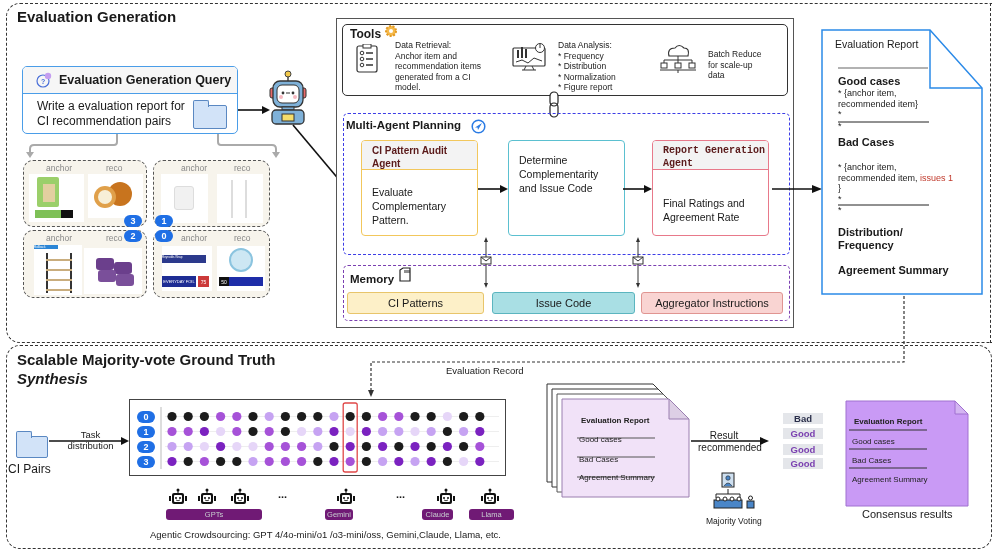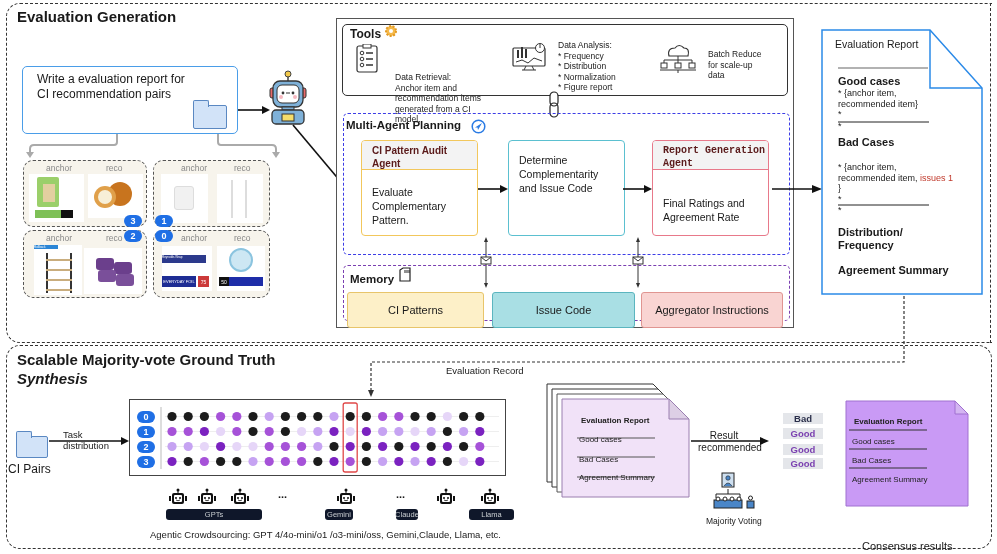--- a/index.html
+++ b/index.html
@@ -24,46 +24,54 @@
 
   
   .main-box { left: 336px; top: 18px; width: 458px; height: 310px; border: 1.5px solid #555; background: #fff; }
   .tools-box { left: 342px; top: 24px; width: 446px; height: 72px; border: 1.5px solid #333; border-radius: 5px; }
   .tool-text { position: absolute; font-size: 8.5px; line-height: 10.5px; color: #222; }
   .map-box { left: 343px; top: 113px; width: 447px; height: 142px; border: 1.5px dashed #3d3de6; border-radius: 5px; }
   .mem-box { left: 343px; top: 265px; width: 447px; height: 56px; border: 1.5px dashed #7a3fb0; border-radius: 5px; }
   .agent { position: absolute; top: 140px; height: 96px; width: 117px; border: 1.5px solid; border-radius: 4px; background: #fff; overflow: hidden; }
   .agent-head { height: 29px; background: #f3f3f3; border-bottom: 1.5px solid; font-weight: bold; font-size: 10px; color: #5a1a1a; padding: 4px 0 0 10px; line-height: 12.5px; }
   .agent-body { font-size: 10.5px; line-height: 14px; padding-left: 10px; }
-  .mem-item { position: absolute; top: 292px; height: 36px; border: 1px solid; border-radius: 3px; font-size: 11px; display: flex; align-items: center; justify-content: center; }
+  .mem-item { position: absolute; top: 292px; height: 22px; border: 1px solid; border-radius: 3px; font-size: 11px; display: flex; align-items: center; justify-content: center; }
 
   
   .report-text { position: absolute; font-size: 9px; line-height: 10.5px; color: #222; }
   .report-h { position: absolute; font-weight: bold; font-size: 11px; }
 
   
   .grid-box { left: 129px; top: 399px; width: 377px; height: 77px; border: 1.5px solid #444; background: #fff; }
   .row-badge { position: absolute; width: 18px; height: 12px; background: #1f6fe5; color: #fff; font-size: 9px; border-radius: 6px; display: flex; align-items: center; justify-content: center; font-weight: bold; }
-  .model-pill { position: absolute; top: 509px; height: 11px; background: #0f172a; color: #c8cdd0; font-size: 7.5px; border-radius: 3px; display: flex; align-items: center; justify-content: center; }
+  .model-pill { position: absolute; top: 509px; height: 11px; background: #701a75; color: #c8cdd0; font-size: 7.5px; border-radius: 3px; display: flex; align-items: center; justify-content: center; }
 
   .vote-chip { position: absolute; left: 783px; width: 40px; height: 11px; background: #e4e6ea; font-size: 9.5px; font-weight: bold; display: flex; align-items: center; justify-content: center; }
   .mini-doc-text { position: absolute; font-size: 8px; color: #222; }
 </style>
 </head>
 <body>
 
 <div class="section" style="left:6px;top:3px;width:986px;height:340px;border-right:none;border-radius:14px 0 0 14px;"></div>
 <div class="abs" style="left:990px;top:3px;width:0;height:340px;border-left:1.5px dashed #333;"></div>
 <div class="sec-title" style="left:17px;top:7px;">Evaluation Generation</div>
 
 <div class="section" style="left:6px;top:345px;width:986px;height:204px;"></div>
 <div class="sec-title" style="left:17px;top:350px;">Scalable Majority-vote Ground Truth</div>
 <div class="sec-title" style="left:17px;top:369px;font-style:italic;">Synthesis</div>
 
 <div class="abs query-card">
+  <div class="query-head">
+    <svg width="18" height="16" viewBox="0 0 18 16" style="margin-right:6px;">
+      <circle cx="8" cy="9" r="6" fill="none" stroke="#4a6fd8" stroke-width="1.2"></circle>
+      <text x="6" y="12" font-size="7" fill="#4a6fd8" font-family="Liberation Sans, sans-serif">?</text>
+      <circle cx="13" cy="4" r="3.2" fill="#c49ef0"></circle>
+    </svg>
+    <span>Evaluation Generation Query</span>
+  </div>
   <div class="query-body">
     <div>Write a evaluation report for</div>
     <div>CI recommendation pairs</div>
   </div>
   <div class="folder" style="left:170px;top:38px;"></div>
 </div>
 
 <svg class="abs" style="left:20px;top:134px;" width="260" height="24">
   <path d="M97 0 V8 Q97 11 94 11 H14 Q10 11 10 15 V20" fill="none" stroke="#aaa" stroke-width="2"></path>
   <polygon points="6,18 14,18 10,24" fill="#aaa"></polygon>
@@ -169,21 +177,21 @@
 <svg class="abs" style="left:356px;top:44px;" width="22" height="30" viewBox="0 0 22 30">
   <rect x="1" y="2" width="20" height="26" rx="2" fill="none" stroke="#333" stroke-width="1.2"></rect>
   <rect x="7" y="0" width="8" height="4" fill="#fff" stroke="#333"></rect>
   <circle cx="6" cy="9" r="1.8" fill="none" stroke="#333"></circle>
     <line x1="10" y1="9" x2="17" y2="9" stroke="#333" stroke-width="1.5"></line>
   <circle cx="6" cy="15" r="1.8" fill="none" stroke="#333"></circle>
     <line x1="10" y1="15" x2="17" y2="15" stroke="#333" stroke-width="1.5"></line>
   <circle cx="6" cy="21" r="1.8" fill="none" stroke="#333"></circle>
     <line x1="10" y1="21" x2="17" y2="21" stroke="#333" stroke-width="1.5"></line>
 </svg>
-<div class="tool-text" style="left:395px;top:40px;margin-top:32px;">
+<div class="tool-text" style="left:395px;top:40px;">
   <div>Data Retrieval:</div>
   <div>Anchor item and</div>
   <div>recommendation items</div>
   <div>generated from a CI</div>
   <div>model.</div>
 </div>
 <svg class="abs" style="left:512px;top:42px;" width="36" height="30" viewBox="0 0 36 30">
   <rect x="1" y="6" width="32" height="18" rx="1" fill="none" stroke="#333" stroke-width="1.2"></rect>
   <rect x="5" y="8" width="2" height="8" fill="#333"></rect>
     <rect x="9" y="5" width="2" height="11" fill="#333"></rect>
@@ -324,21 +332,21 @@
 <div class="report-h" style="left:838px;top:264px;">Agreement Summary</div>
 
 <svg class="abs" style="left:365px;top:294px;" width="545" height="106">
   <polyline points="539,2 539,68 6,68 6,98" fill="none" stroke="#333" stroke-width="1.2" stroke-dasharray="3 2"></polyline>
   <polygon points="3,96 9,96 6,103" fill="#333"></polygon>
 </svg>
 <div class="abs" style="left:446px;top:365px;font-size:9.5px;">Evaluation Record</div>
 
 <div class="folder" style="left:16px;top:436px;width:32px;height:22px;"></div>
 <div class="abs" style="left:8px;top:462px;font-size:12px;">CI Pairs</div>
-<div class="abs" style="left:63px;top:429px;font-size:9.5px;line-height:11px;width:55px;">
+<div class="abs" style="left:63px;top:429px;font-size:9.5px;text-align:center;line-height:11px;width:55px;">
   <div>Task</div>
   <div>distribution</div>
 </div>
 <svg class="abs" style="left:49px;top:436px;" width="82" height="10">
   <line x1="0" y1="5" x2="74" y2="5" stroke="#111" stroke-width="1.6"></line>
     <polygon points="72,1 80,5 72,9" fill="#111"></polygon>
 </svg>
 
 <div class="abs grid-box"></div>
 <svg class="abs" id="dot-grid" style="left:129px;top:399px;" width="377" height="77">
@@ -501,21 +509,21 @@
         <rect x="5" y="7" width="8" height="7" rx="1" fill="#fff"></rect>
         <circle cx="7" cy="10" r="1" fill="#111"></circle>
         <circle cx="11" cy="10" r="1" fill="#111"></circle>
         <path d="M7 12 Q9 13.5 11 12" stroke="#111" fill="none" stroke-width=".8"></path>
       </svg></div>
   </div>
 <div class="abs" style="left:278px;top:488px;font-size:11px;font-weight:bold;">...</div>
 <div class="abs" style="left:396px;top:488px;font-size:11px;font-weight:bold;">...</div>
 <div class="model-pill" style="left:166px;width:96px;">GPTs</div>
 <div class="model-pill" style="left:325px;width:28px;">Gemini</div>
-<div class="model-pill" style="left:396px;width:22px;">Claude</div>
+<div class="model-pill" style="left:422px;width:31px;">Claude</div>
 <div class="model-pill" style="left:469px;width:45px;">Llama</div>
 <div class="abs" style="left:150px;top:529px;font-size:9.5px;">Agentic Crowdsourcing: GPT 4/4o-mini/o1 /o3-mini/oss, Gemini,Claude, Llama, etc.</div>
 
 <svg class="abs" style="left:545px;top:382px;" width="150" height="120" viewBox="0 0 150 120">
   <path d="M2 2 H108 L128 22 V100 H2 Z" fill="#fff" stroke="#333"></path>
   <path d="M7 7 H113 L133 27 V105 H7 Z" fill="#fff" stroke="#333"></path>
   <path d="M12 12 H118 L138 32 V110 H12 Z" fill="#fff" stroke="#555"></path>
   <path d="M17 17 H124 L144 37 V115 H17 Z" fill="#f1e2f8" stroke="#9a7fb0"></path>
   <path d="M124 17 L144 37 H124 Z" fill="#ddcfe5" stroke="#9a7fb0"></path>
   <line x1="32" y1="56" x2="110" y2="56" stroke="#555"></line>
@@ -561,13 +569,13 @@
   <path d="M1 1 H110 L123 14 V106 H1 Z" fill="#c99af5" stroke="#a070d0"></path>
   <path d="M110 1 L123 14 H110 Z" fill="#d4b5f2" stroke="#a070d0"></path>
   <line x1="4" y1="30" x2="82" y2="30" stroke="#333"></line>
   <line x1="4" y1="49" x2="82" y2="49" stroke="#333"></line>
   <line x1="4" y1="68" x2="82" y2="68" stroke="#333"></line>
 </svg>
 <div class="mini-doc-text" style="left:854px;top:417px;font-weight:bold;">Evaluation Report</div>
 <div class="mini-doc-text" style="left:852px;top:437px;">Good cases</div>
 <div class="mini-doc-text" style="left:852px;top:456px;">Bad Cases</div>
 <div class="mini-doc-text" style="left:852px;top:475px;">Agreement Summary</div>
-<div class="abs" style="left:862px;top:508px;font-size:11px;margin-top:32px;">Consensus results</div>
+<div class="abs" style="left:862px;top:508px;font-size:11px;">Consensus results</div>
 
 </body></html>

